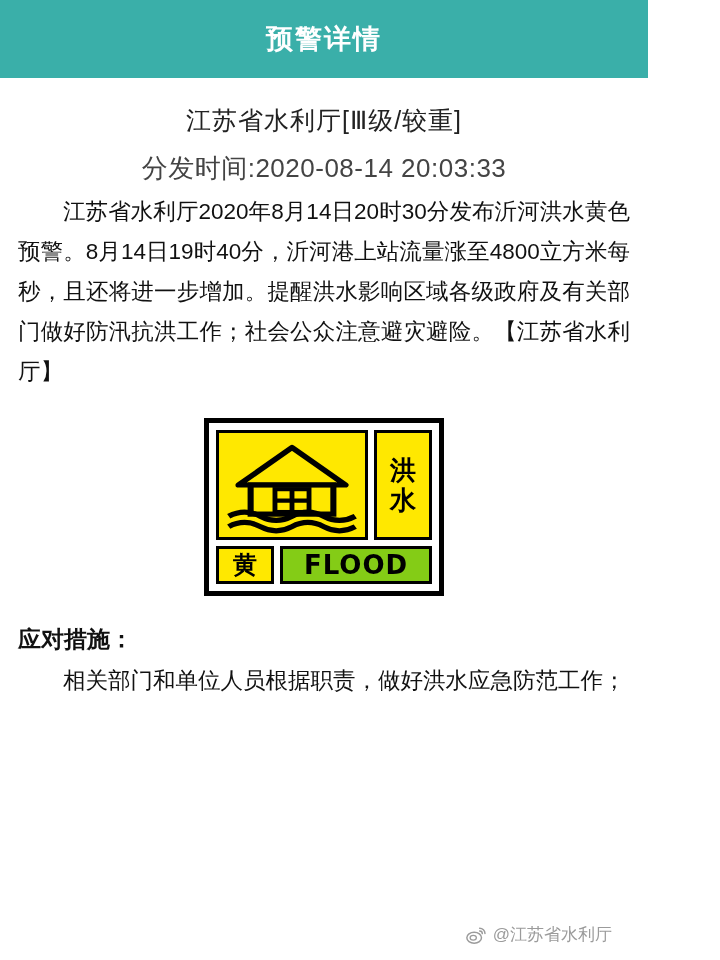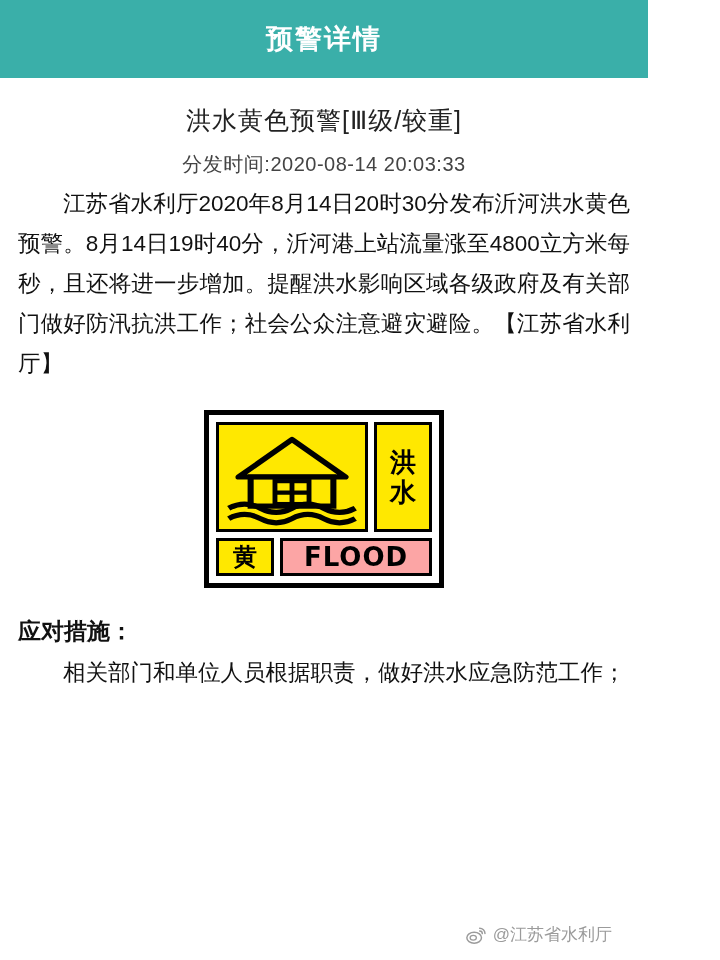--- a/index.html
+++ b/index.html
@@ -44,21 +44,21 @@
   }
   .alert-title {
     text-align: center;
     font-size: 25px;
     color: #222222;
     margin-top: 26px;
     letter-spacing: 1px;
   }
   .issue-time {
     text-align: center;
-    font-size: 20px;
+    font-size: 26px;
     color: #444444;
     margin-top: 14px;
     letter-spacing: 0.5px;
   }
   .body-text {
     margin-top: 6px;
     font-size: 22.5px;
     line-height: 40px;
     text-align: justify;
     text-justify: inter-ideograph;
@@ -121,21 +121,21 @@
     box-sizing: border-box;
     display: flex;
     align-items: center;
     justify-content: center;
     font-size: 24px;
     font-weight: bold;
     color: #000000;
   }
   .sign-flood {
     flex: 1;
-    background: #fca5a5;
+    background: #84cc16;
     border: 3px solid #000000;
     box-sizing: border-box;
     display: flex;
     align-items: center;
     justify-content: center;
     font-size: 26px;
     font-weight: bold;
     letter-spacing: 1px;
     color: #000000;
     font-family: "DejaVu Sans", sans-serif;
@@ -179,21 +179,21 @@
 <body>
 
 <div class="page">
 
   <div class="header">
     <div class="header-title">预警详情</div>
   </div>
 
   <div class="content">
 
-    <div class="alert-title">洪水黄色预警[Ⅲ级/较重]</div>
+    <div class="alert-title">江苏省水利厅[Ⅲ级/较重]</div>
 
     <div class="issue-time">分发时间:2020-08-14 20:03:33</div>
 
     <div class="body-text">江苏省水利厅2020年8月14日20时30分发布沂河洪水黄色预警。8月14日19时40分，沂河港上站流量涨至4800立方米每秒，且还将进一步增加。提醒洪水影响区域各级政府及有关部门做好防汛抗洪工作；社会公众注意避灾避险。【江苏省水利厅】</div>
 
     <div class="sign-wrap">
       <div class="sign">
         <div class="sign-top">
           <div class="sign-house">
             <svg viewBox="0 0 120 100" width="100%" height="100%" preserveAspectRatio="none" aria-hidden="true">

